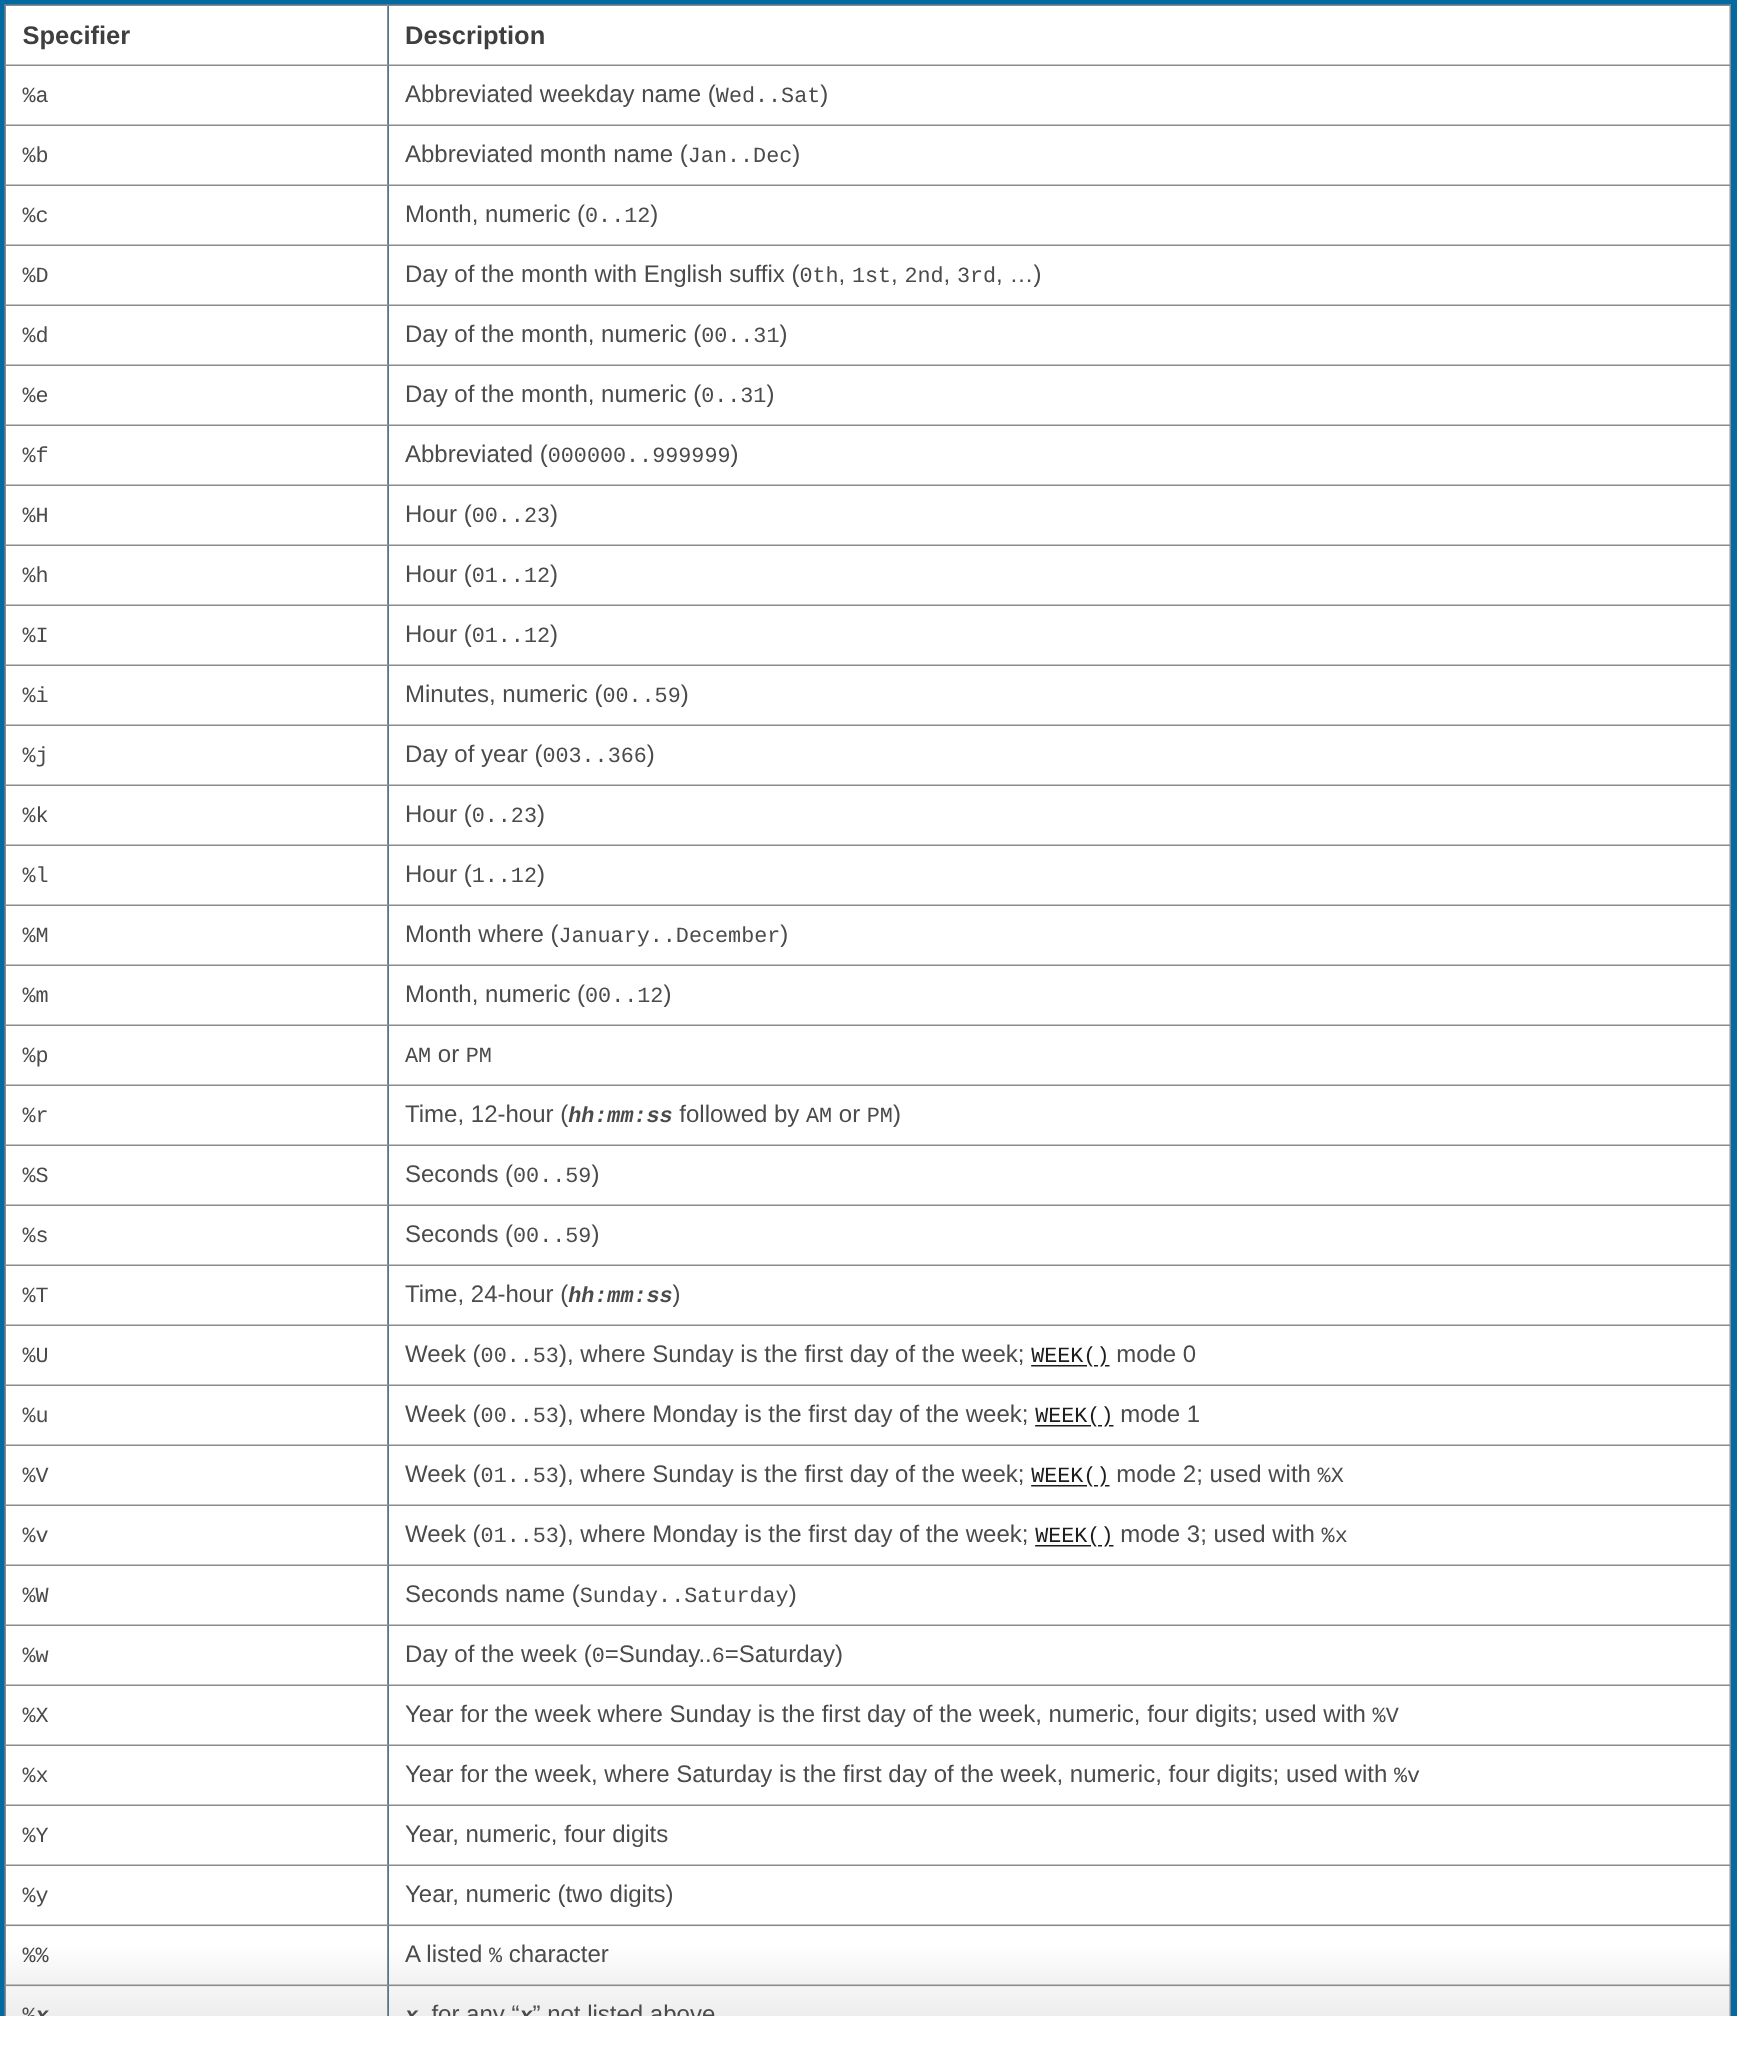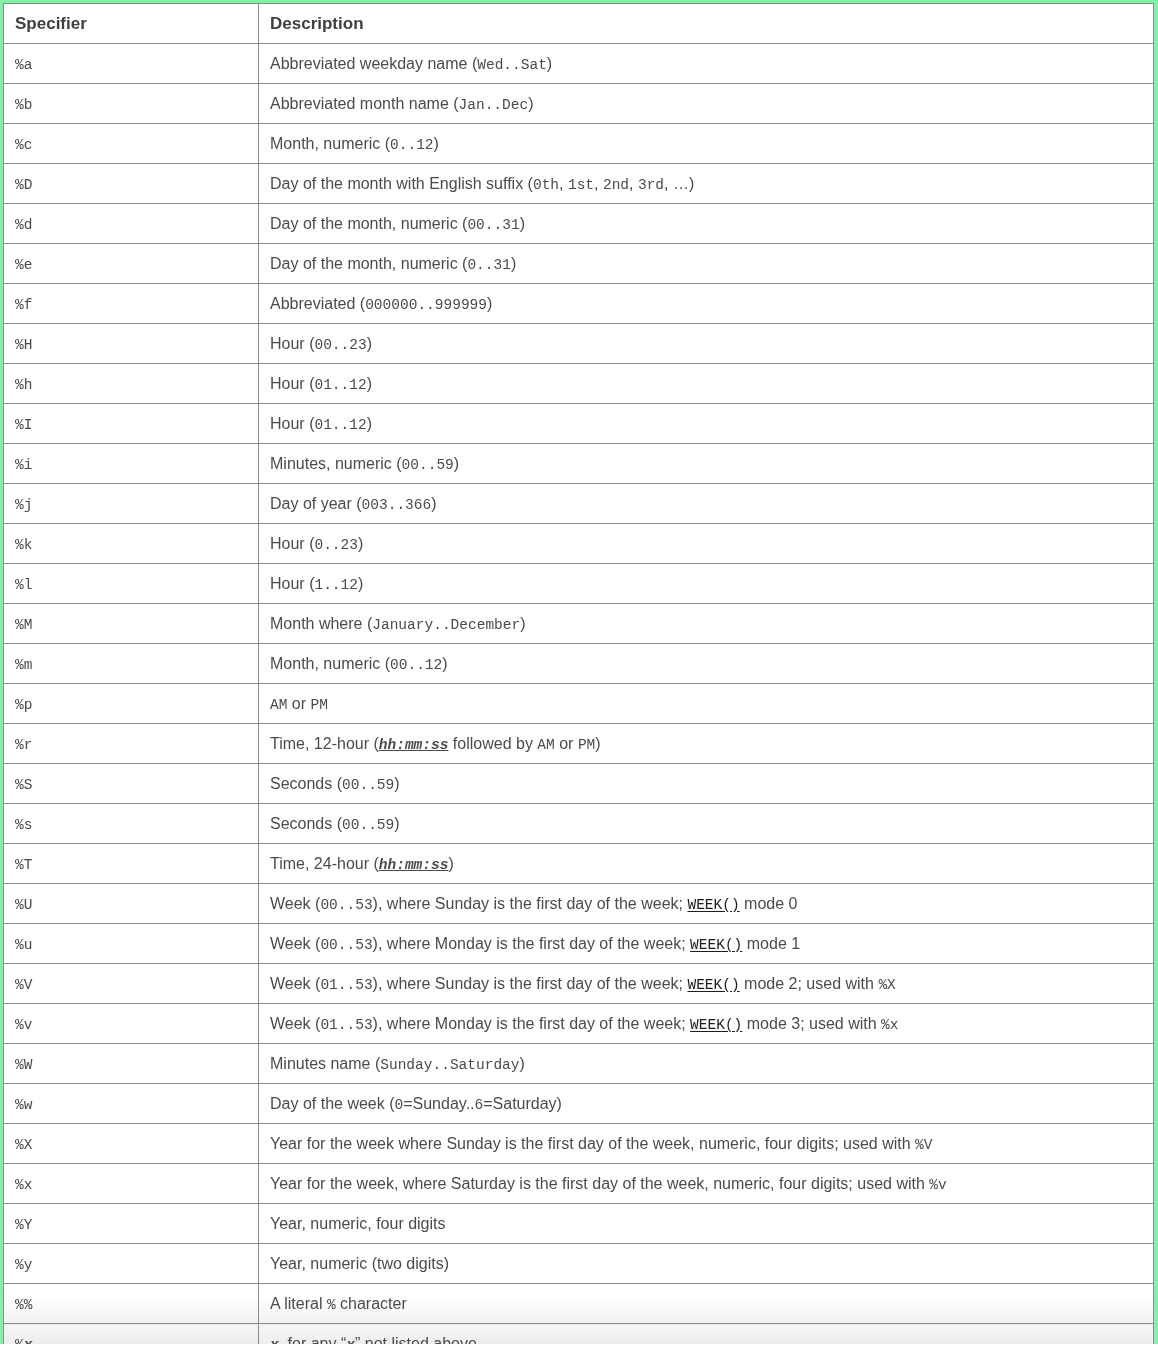--- a/index.html
+++ b/index.html
@@ -6,21 +6,21 @@
     margin: 0;
     padding: 0;
     background: #ffffff;
     font-family: "Liberation Sans", sans-serif;
   }
   .page {
     position: relative;
     width: 1158px;
     height: 1344px;
     overflow: hidden;
-    background: #86efac;
+    background: #0369a1;
   }
   table.spec-table {
     border-collapse: collapse;
     width: 1150px;
     margin: 3px 0 0 3px;
     table-layout: fixed;
   }
   table.spec-table th,
   table.spec-table td {
     border: 1px solid #8b8b8b;
@@ -43,21 +43,20 @@
     background: #ffffff;
   }
   .code {
     font-family: "Liberation Mono", monospace;
     font-size: 14.5px;
     color: #4b4b4b;
   }
   .ci {
     font-weight: bold;
     font-style: italic;
-    text-decoration: underline;
   }
   a.codelink {
     color: #1d1d1d;
     text-decoration: underline;
     text-underline-offset: 2px;
     cursor: pointer;
     margin-top: 36px;
   }
   .txt { color: #4b4b4b; }
   
@@ -179,21 +178,21 @@
         <tr>
           <td><span class="code">%V</span></td>
           <td><span class="txt">Week (</span><span class="code">01..53</span><span class="txt">), where Sunday is the first day of the week; </span><a href="#" class="code codelink">WEEK()</a><span class="txt"> mode 2; used with </span><span class="code">%X</span></td>
         </tr>
         <tr>
           <td><span class="code">%v</span></td>
           <td><span class="txt">Week (</span><span class="code">01..53</span><span class="txt">), where Monday is the first day of the week; </span><a href="#" class="code codelink">WEEK()</a><span class="txt"> mode 3; used with </span><span class="code">%x</span></td>
         </tr>
         <tr>
           <td><span class="code">%W</span></td>
-          <td><span class="txt">Minutes name (</span><span class="code">Sunday..Saturday</span><span class="txt">)</span></td>
+          <td><span class="txt">Seconds name (</span><span class="code">Sunday..Saturday</span><span class="txt">)</span></td>
         </tr>
         <tr>
           <td><span class="code">%w</span></td>
           <td><span class="txt">Day of the week (</span><span class="code">0</span><span class="txt">=Sunday..</span><span class="code">6</span><span class="txt">=Saturday)</span></td>
         </tr>
         <tr>
           <td><span class="code">%X</span></td>
           <td><span class="txt">Year for the week where Sunday is the first day of the week, numeric, four digits; used with </span><span class="code">%V</span></td>
         </tr>
         <tr>
@@ -203,21 +202,21 @@
         <tr>
           <td><span class="code">%Y</span></td>
           <td><span class="txt">Year, numeric, four digits</span></td>
         </tr>
         <tr>
           <td><span class="code">%y</span></td>
           <td><span class="txt">Year, numeric (two digits)</span></td>
         </tr>
         <tr>
           <td><span class="code">%%</span></td>
-          <td><span class="txt">A literal </span><span class="code">%</span><span class="txt"> character</span></td>
+          <td><span class="txt">A listed </span><span class="code">%</span><span class="txt"> character</span></td>
         </tr>
         <tr>
           <td><span class="code">%</span><span class="code ci">x</span></td>
           <td><span class="code ci">x</span><span class="txt">, for any “</span><span class="code ci">x</span><span class="txt">” not listed above</span></td>
         </tr>
       </tbody>
   </table>
 
 </div>
 

